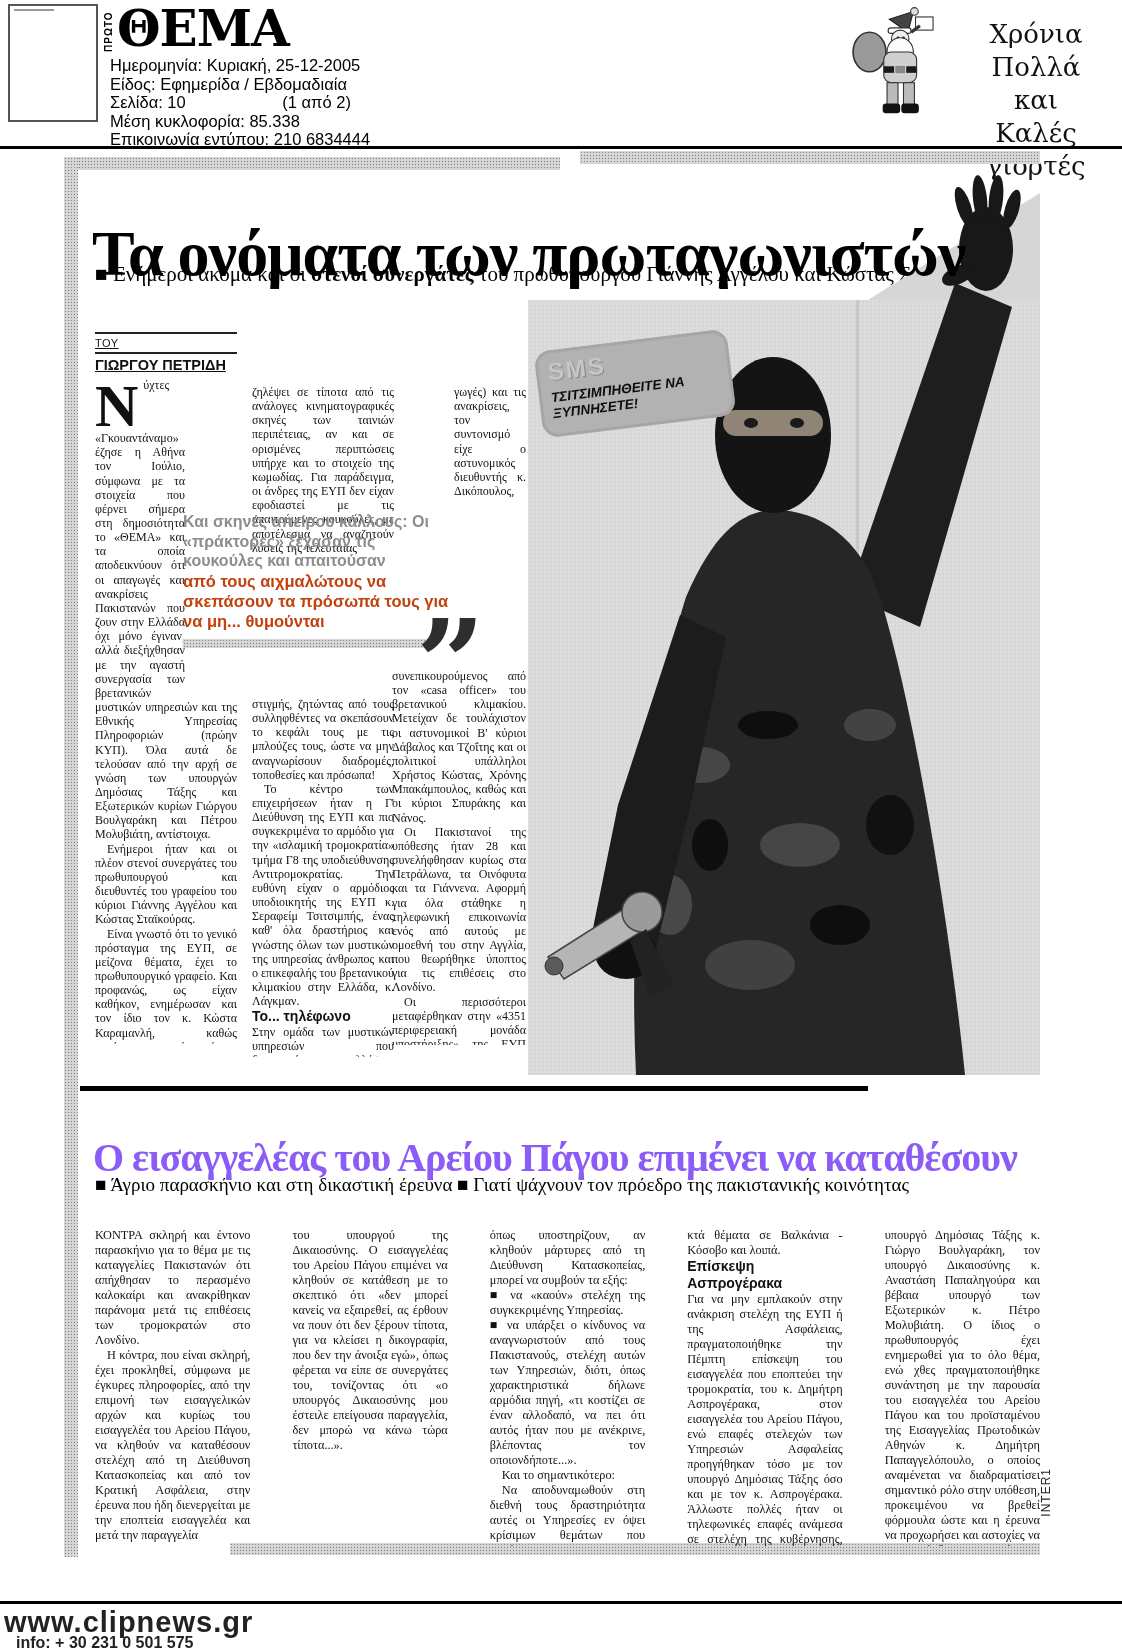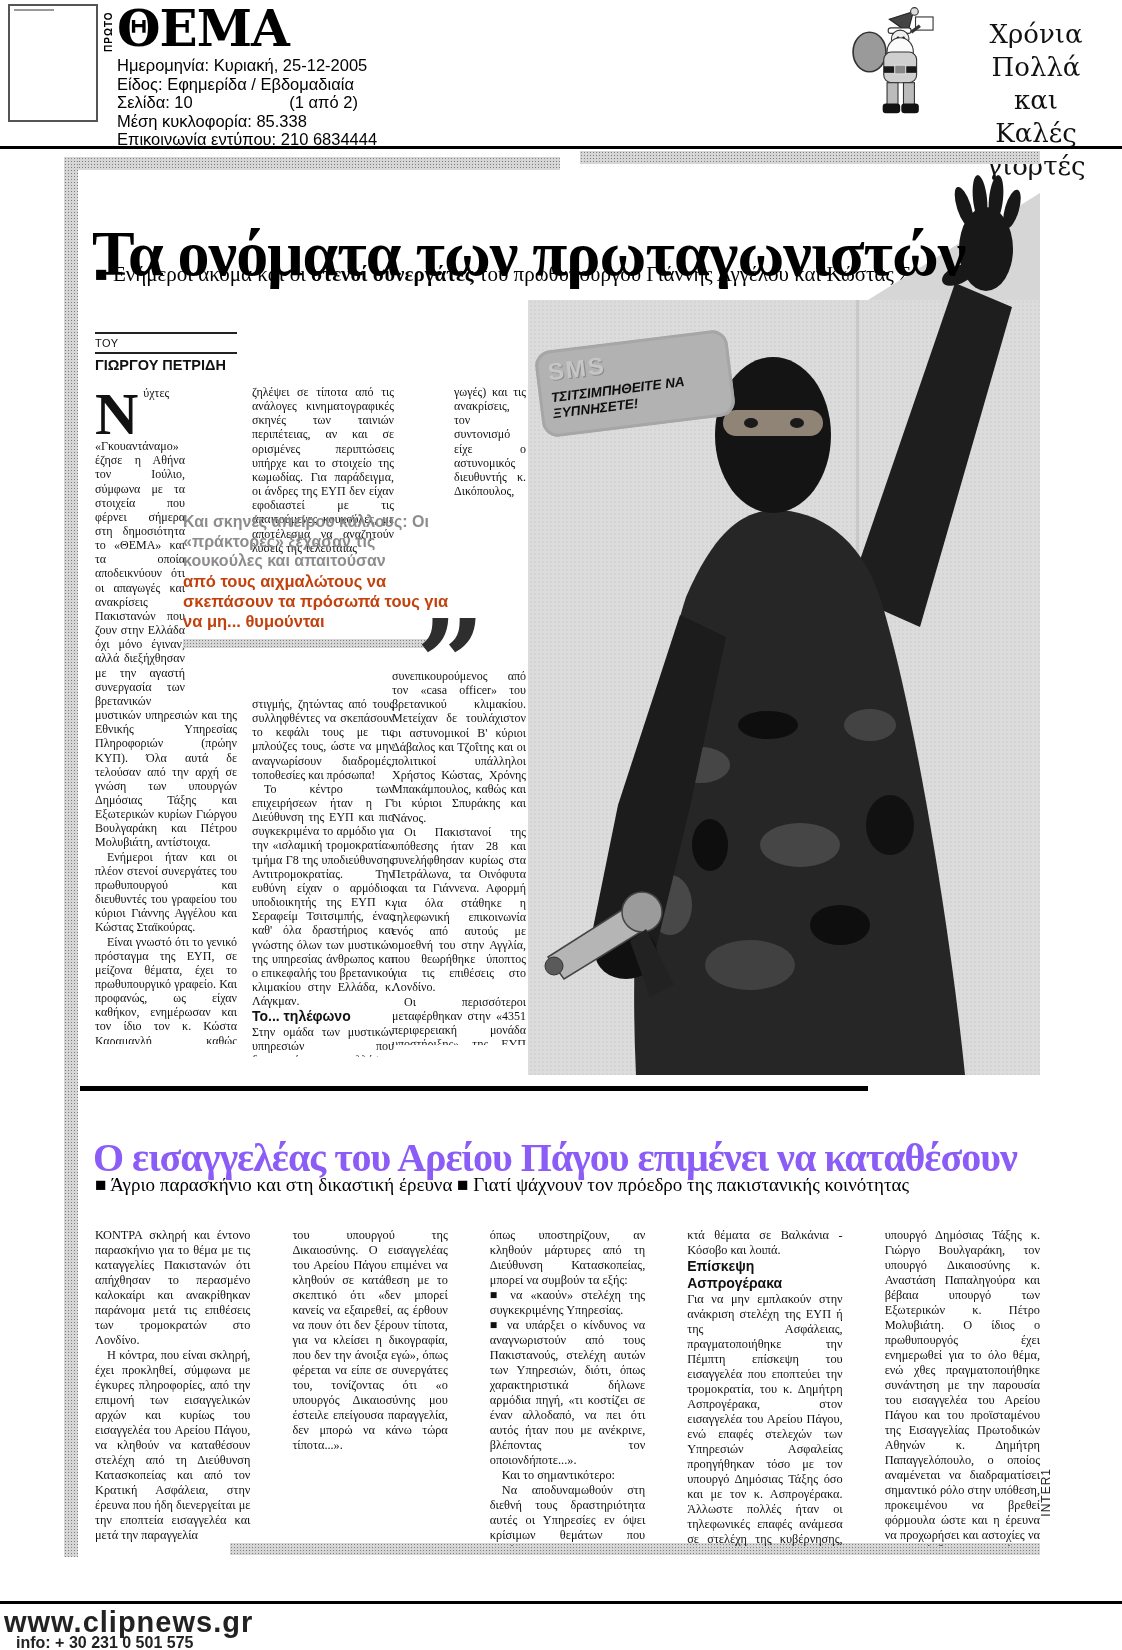--- a/index.html
+++ b/index.html
@@ -16,21 +16,21 @@
            border:2px solid #555; background:#fff; }
   .thumb-line { position:absolute; left:4px; top:3px; width:40px; height:2px; background:#999; }
 
   .logo { position:absolute; left:103px; top:6px; display:flex; align-items:stretch; gap:3px; }
   .proto { writing-mode:vertical-rl; transform:rotate(180deg);
            font-family:"Liberation Sans",sans-serif; font-weight:bold; font-size:10px;
            letter-spacing:1px; color:#000; }
   .thema { font-family:"DejaVu Serif",serif; font-weight:900; font-size:50px; line-height:46px;
            letter-spacing:-1px; color:#000; }
 
-  .meta { position:absolute; left:117px; top:56px; font-family:"Liberation Sans",sans-serif;
+  .meta { position:absolute; left:110px; top:56px; font-family:"Liberation Sans",sans-serif;
           font-size:16.5px; line-height:18.5px; color:#000; width:360px; }
   .meta-row { white-space:nowrap; }
   .meta-page-of { display:inline-block; margin-left:92px; }
 
   .santa { position:absolute; left:842px; top:6px; width:112px; height:126px; }
   .greeting { position:absolute; left:952px; top:18px; width:168px; text-align:center;
               font-family:"DejaVu Serif",serif; font-size:26px; line-height:33px; color:#111; }
   .hline { position:absolute; top:146px; left:0; width:1122px; height:3px; background:#000; }
 
   
@@ -47,21 +47,21 @@
               line-height:25px; color:#000; }
   .subhead1 b { font-weight:bold; }
 
   .col { position:absolute; font-size:12px; line-height:1.18; text-align:justify; overflow:hidden; }
   .col p { margin:0; text-indent:12px; }
   .col p.first { text-indent:0; }
   .col1 { left:95px;  top:332px; width:142px; height:712px; }
   .col2 { left:252px; top:385px; width:142px; height:672px; }
   .col3 { left:392px; top:385px; width:134px; height:660px; }
 
-  .byline { font-family:"Liberation Sans",sans-serif; margin-bottom:12px; }
+  .byline { font-family:"Liberation Sans",sans-serif; margin-bottom:4px;text-decoration:underline; }
   .byline .of { border-top:2px solid #222; font-size:11px; padding:3px 0 2px; letter-spacing:.5px; }
   .byline .name { border-top:2px solid #222; font-size:14.5px; font-weight:bold; padding-top:3px; }
 
   .dropcap { float:left; font-size:60px; line-height:50px; font-weight:bold;
              margin:3px 5px 0 0; font-family:"Liberation Serif",serif; }
 
   .wrap-spacer-r { float:right; clear:right; width:52px; height:120px; margin-top:200px; }
   .quote-gap { height:142px; }
   .wrap-spacer-l { float:left; clear:left; width:62px; height:112px; margin-top:172px; }
 

